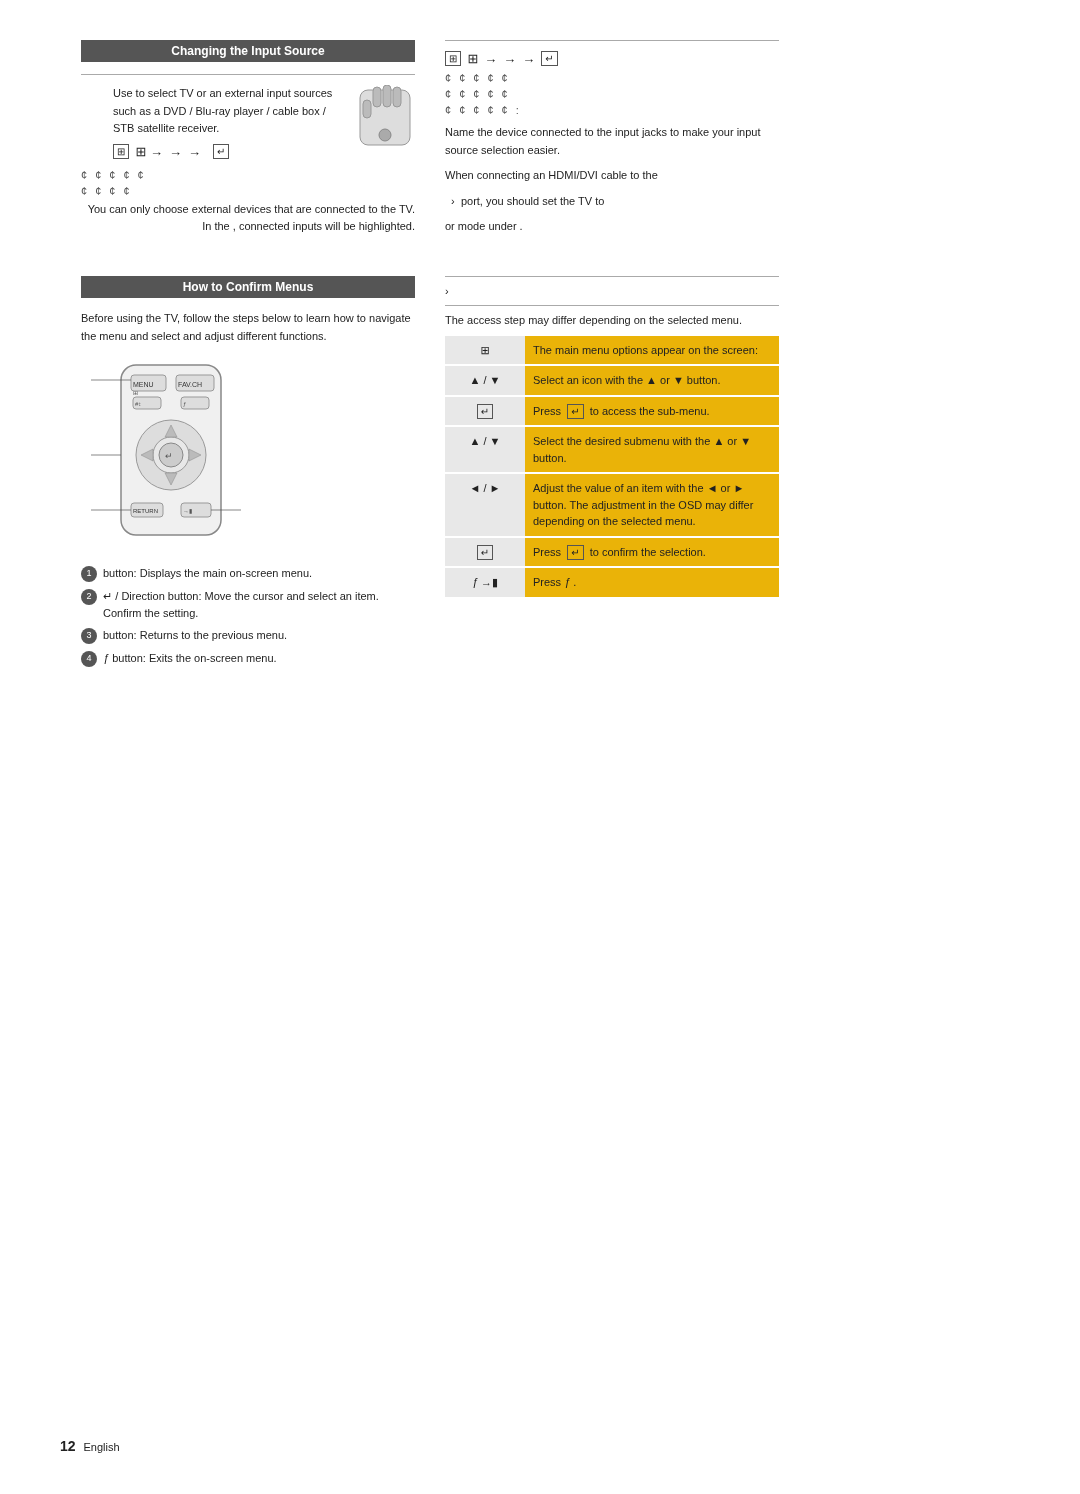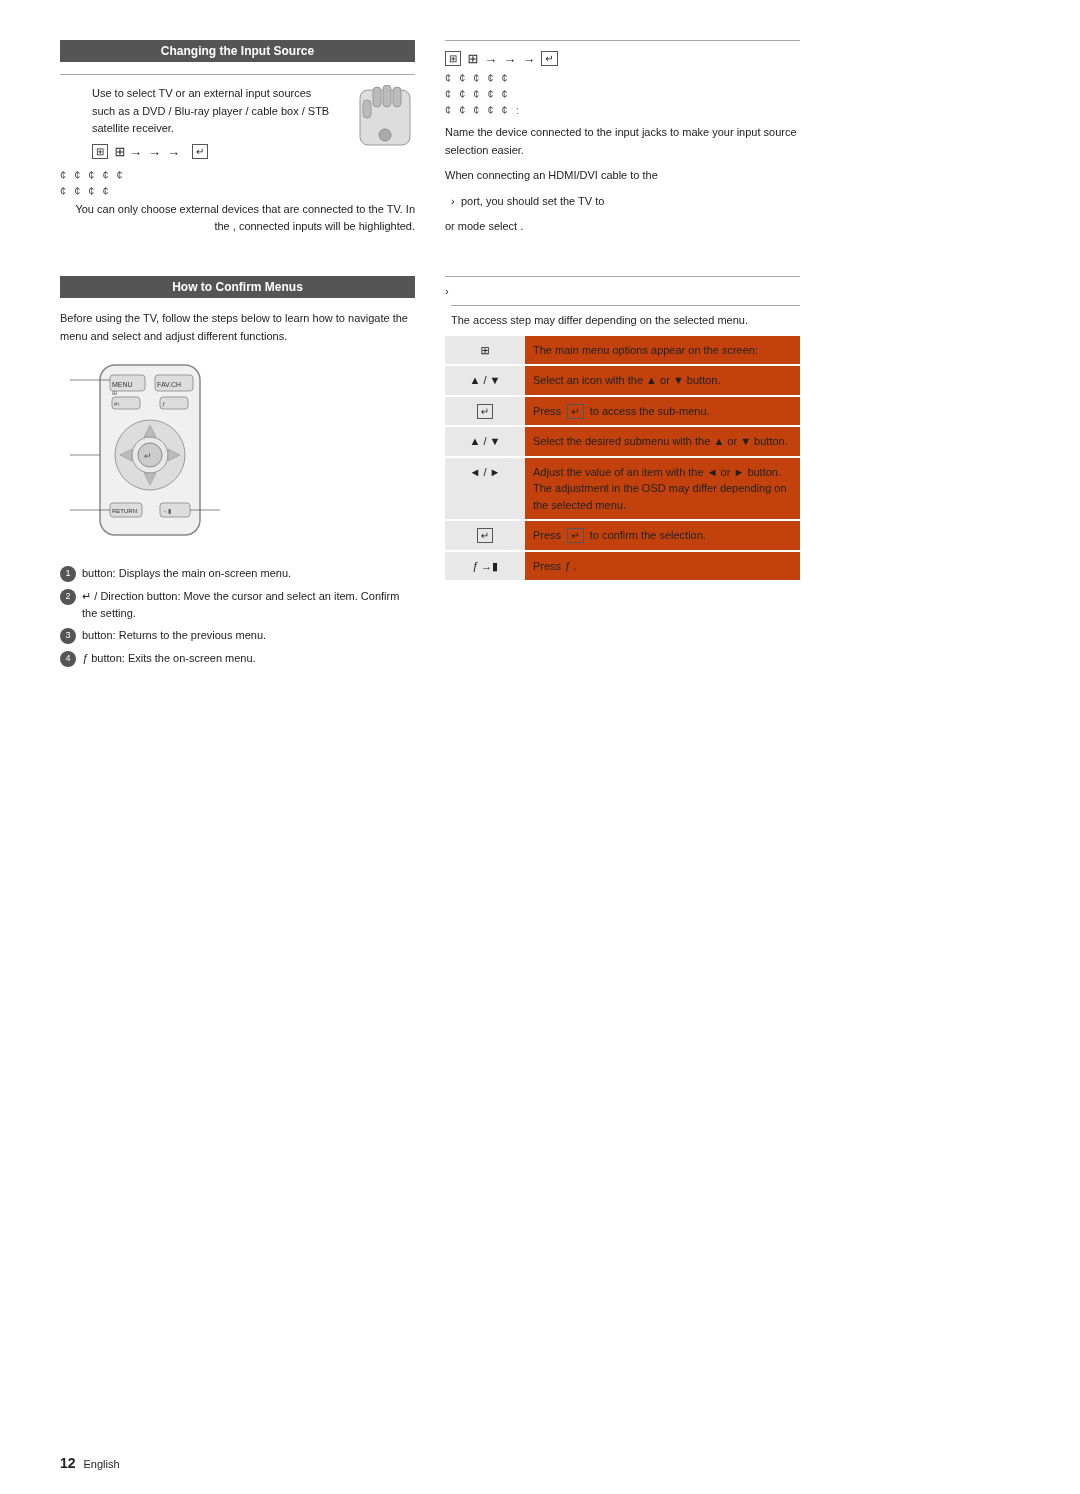--- a/index.html
+++ b/index.html
@@ -8,21 +8,21 @@
       font-family: Arial, sans-serif;
       font-size: 11px;
       color: #222;
       width: 1080px;
       min-height: 1494px;
       position: relative;
     }
     .page {
       width: 860px;
       min-height: 1494px;
-      padding: 40px 60px;
+      padding: 40px 81px;
       position: relative;
     }
     .top-half {
       display: flex;
       flex-direction: row;
       gap: 30px;
       margin-bottom: 40px;
     }
     .bottom-half {
       display: flex;
@@ -100,28 +100,28 @@
       line-height: 1.5;
     }
     .steps-table .step-icon-cell {
       width: 80px;
       background: #e8e8e8;
       text-align: center;
       font-size: 11px;
       padding: 6px 4px;
     }
     .steps-table .step-text-cell {
-      background: #c2410c;
+      background: #eab308;
     }
     .steps-table tr {
       border-bottom: 2px solid #fff;
     }
     .page-num {
       position: absolute;
-      bottom: 23px;
+      bottom: 40px;
       left: 60px;
       font-size: 14px;
       font-weight: bold;
     }
     .page-label {
       font-size: 11px;
       font-weight: normal;
       margin-left: 4px;
     }
     .numbered-list {
@@ -158,21 +158,20 @@
     .right-section-note {
       font-size: 11px;
       line-height: 1.6;
       margin-top: 8px;
     }
     .access-step-note {
       font-size: 11px;
       margin-bottom: 10px;
       border-top: 1px solid #aaa;
       padding-top: 8px;
-      margin-left: 6px;
     }
   </style>
 </head>
 <body>
 
 <div class="page">
 
   <div class="top-half">
 
     <div class="left-col">
@@ -255,21 +254,21 @@
         <span class="char-item">¢</span>
         <span class="char-item">¢</span>
         <span class="char-item">:</span>
       </div>
 
       <p class="right-section-note">Name the device connected to the input jacks to make your input source selection easier.</p>
       <p class="right-section-note">When connecting an HDMI/DVI cable to the</p>
       <p class="right-section-note">
         &nbsp;&nbsp;› &nbsp;<span>port, you should set the TV to</span>
       </p>
-      <p class="right-section-note">or mode select .</p>
+      <p class="right-section-note">or mode under .</p>
     </div>
   </div>
 
   <div class="bottom-half">
 
     <div class="left-col">
       <div class="section-header">How to Confirm Menus</div>
       <p class="section-body" style="margin-bottom:2px;">Before using the TV, follow the steps below to learn how to navigate the menu and select and adjust different functions.</p>
 
       <div class="remote-diagram">

